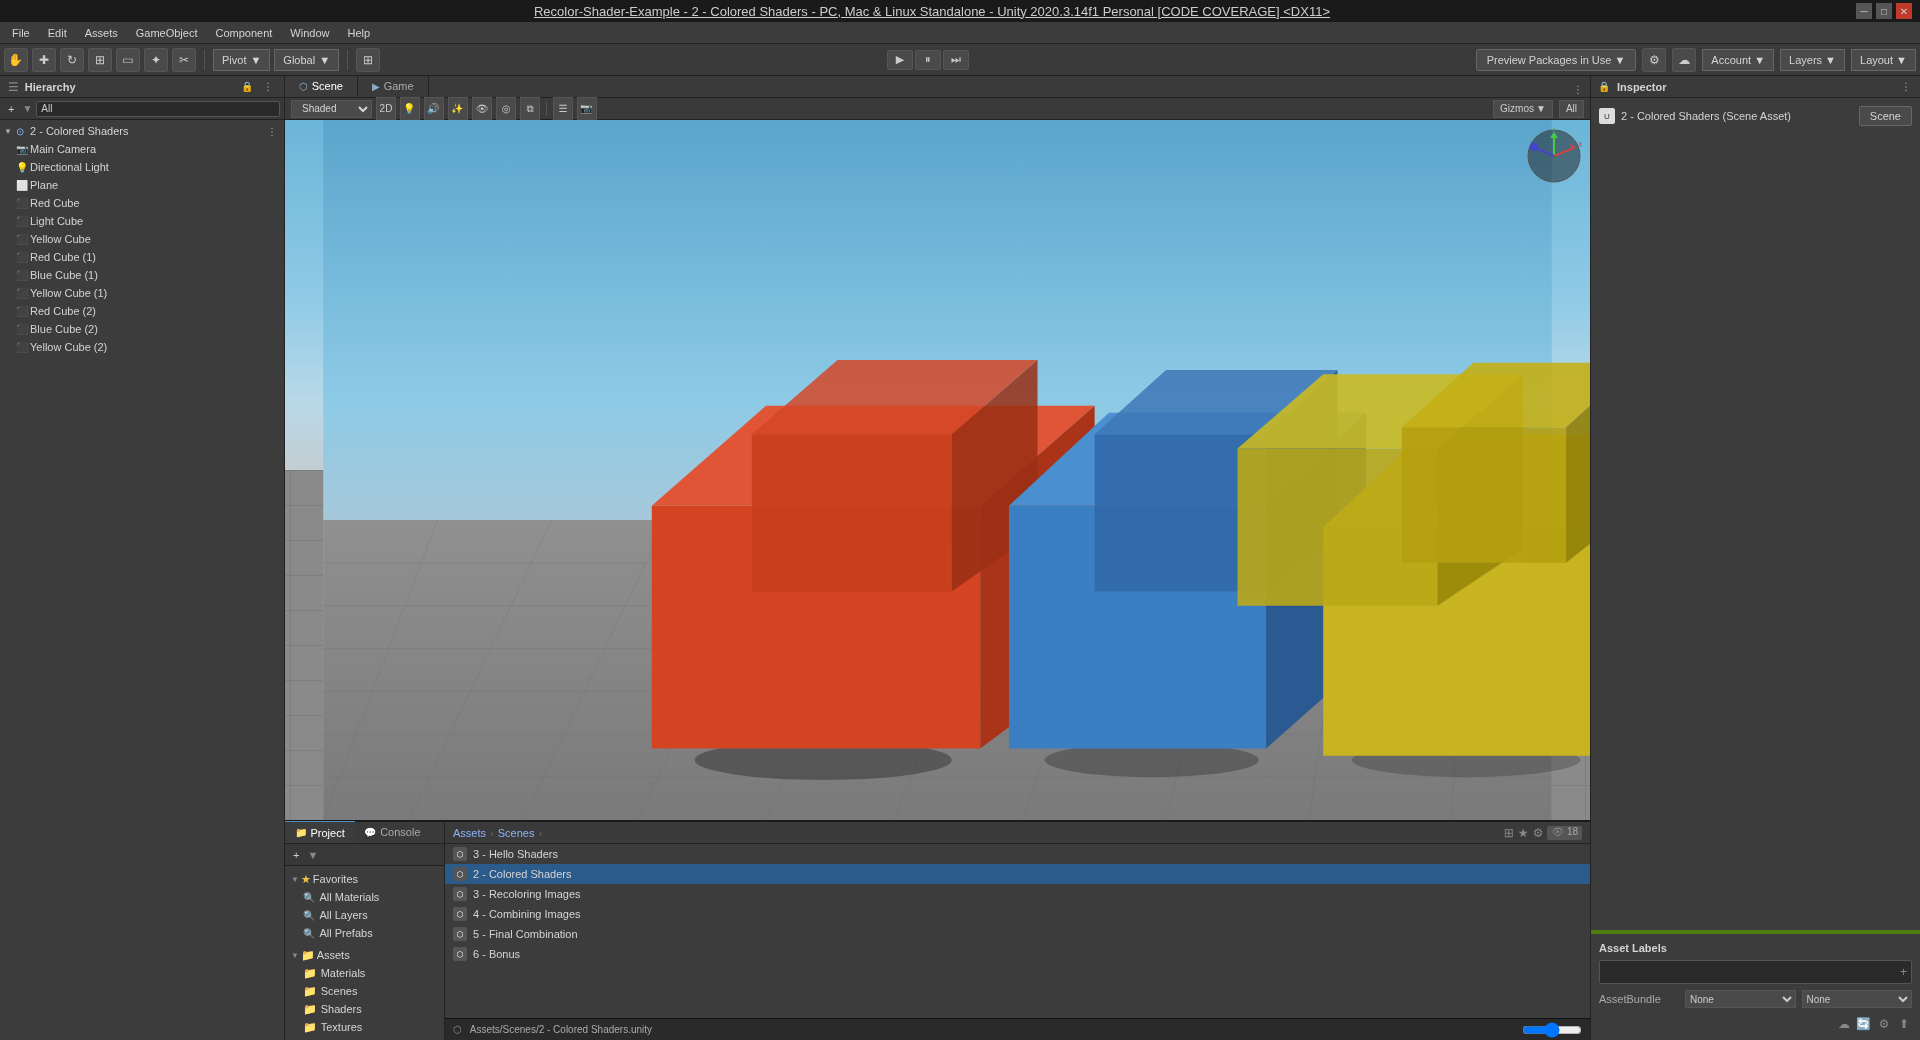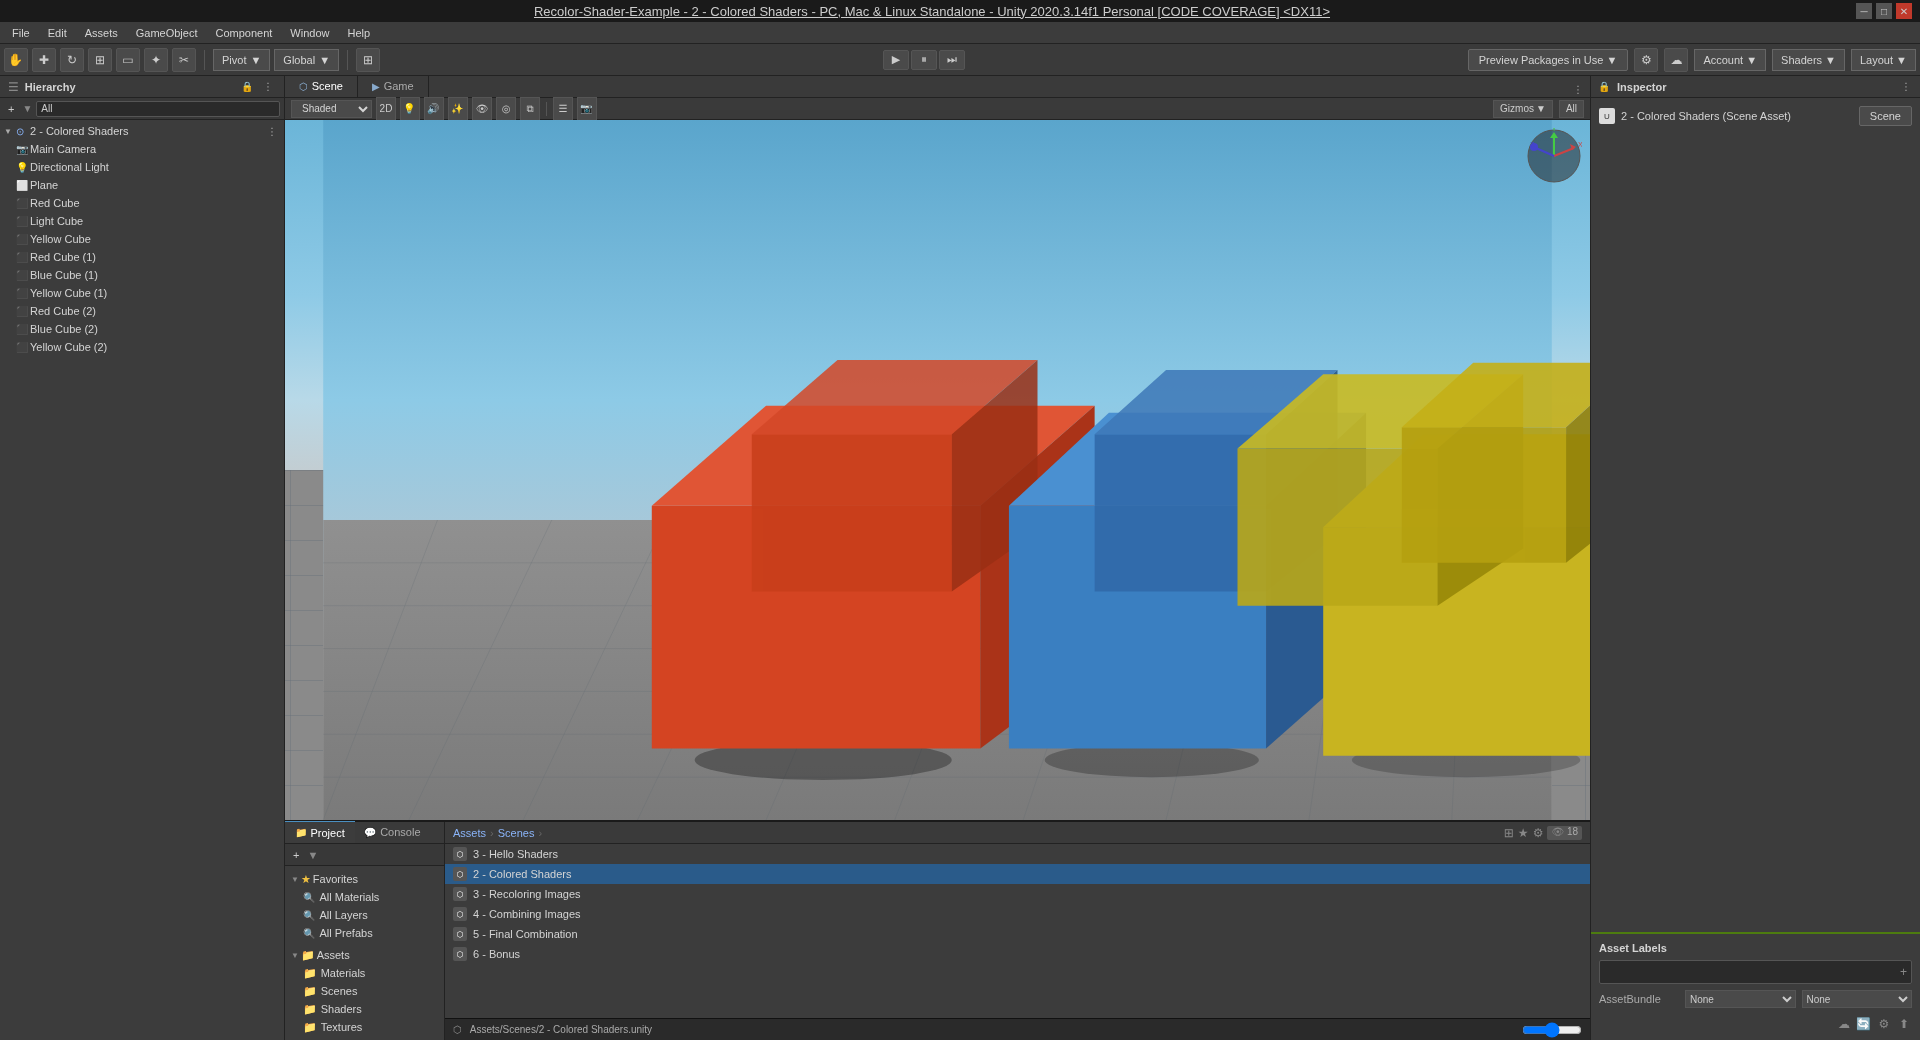--- a/index.html
+++ b/index.html
@@ -289,21 +289,21 @@
       background: #4a4a4a;
       border: 1px solid #666;
       color: #d4d4d4;
       font-size: 11px;
       padding: 0 10px;
       cursor: pointer;
       margin-left: auto;
       border-radius: 2px;
     }
     .inspector-bottom {
-      border-top: 2px solid #4d7c0f;
+      border-top: 4px solid #4d7c0f;
       padding: 8px;
     }
     .asset-labels-title {
       font-size: 11px;
       color: #d4d4d4;
       margin-bottom: 6px;
       font-weight: bold;
     }
     .asset-bundle-row {
       display: flex;
@@ -584,21 +584,21 @@
       <span>Preview Packages in Use ▼</span>
     </button>
     <button class="toolbar-btn">⚙</button>
     <button class="toolbar-btn">
       <span>☁</span>
     </button>
     <div class="toolbar-dropdown">
       <span>Account ▼</span>
     </div>
     <div class="toolbar-dropdown">
-      <span>Shaders ▼</span>
+      <span>Layers ▼</span>
     </div>
     <div class="toolbar-dropdown">
       <span>Layout ▼</span>
     </div>
   </div>
 </div>
 
 <div id="main-row" style="display:flex; height:calc(1040px - 22px - 22px - 32px); flex-direction:column;">
 
   <div id="top-area" style="display:flex; flex:1; overflow:hidden;">

